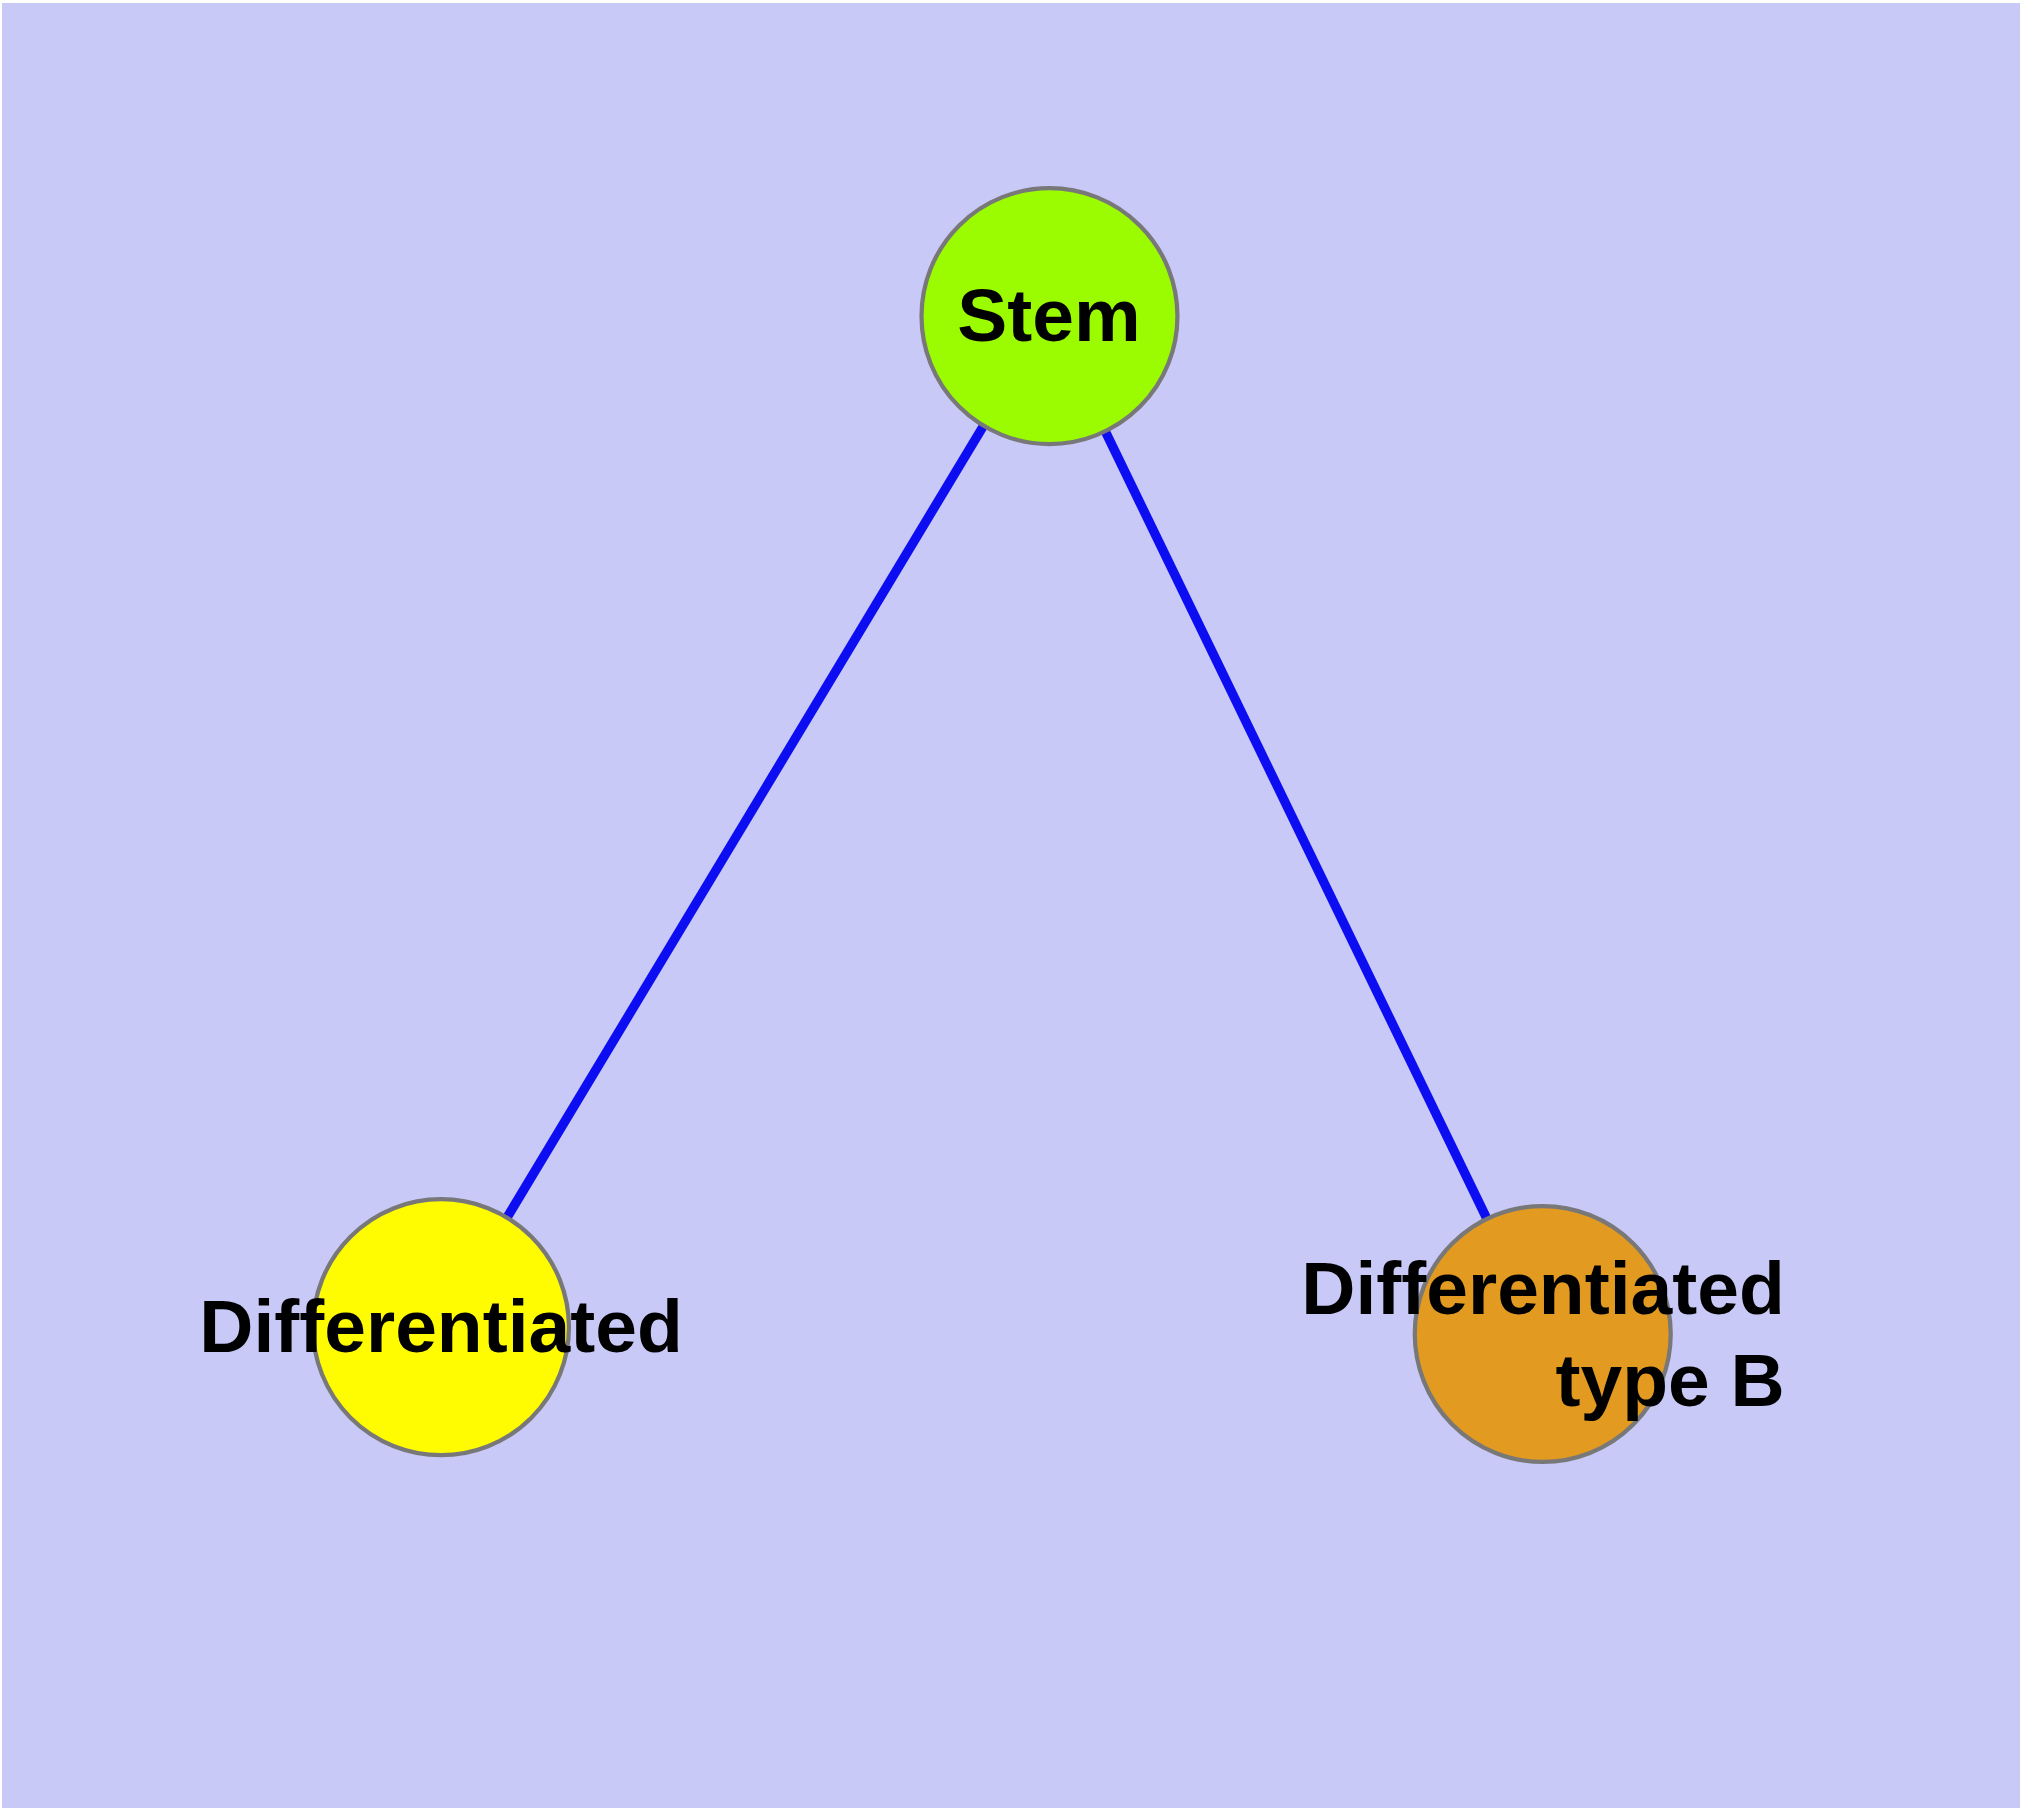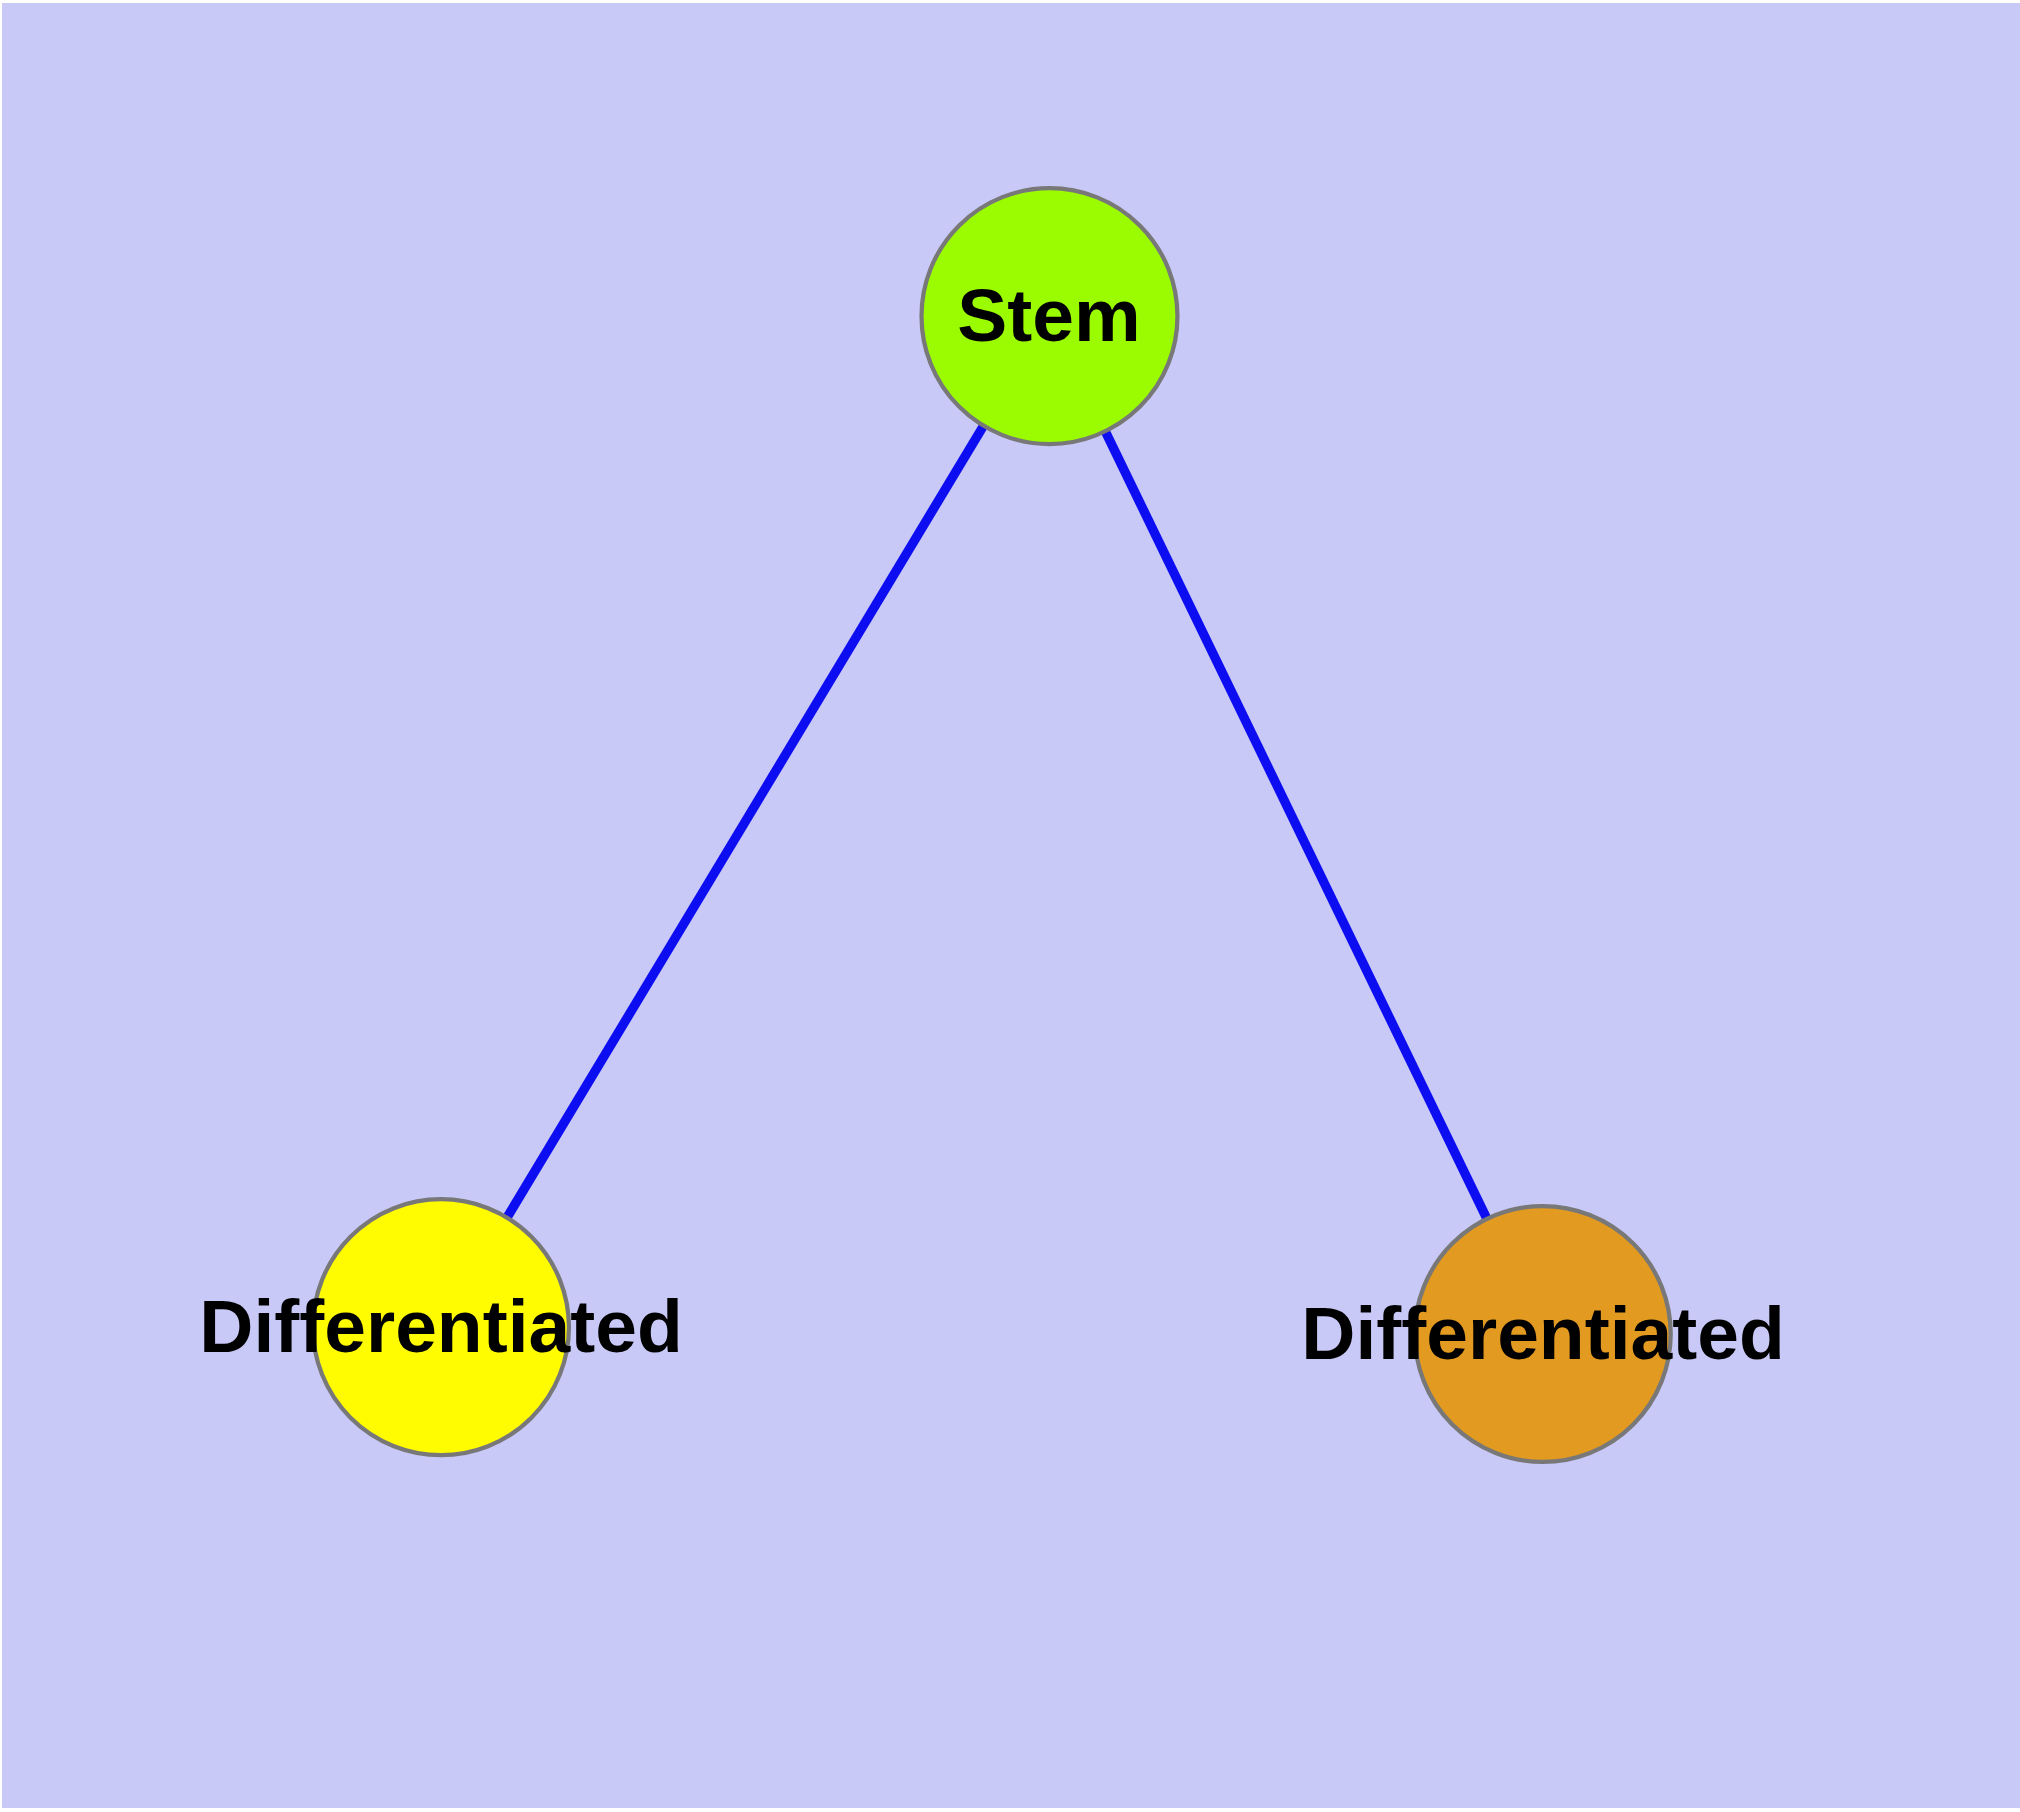--- a/index.html
+++ b/index.html
@@ -74,17 +74,18 @@
     <div class="node-label" id="label-0" style="left: 1049px; top: 316px; color: rgb(0, 0, 0);">
       <span class="label-line">Stem</span>
     </div>
 
     <div class="node-label" id="label-1" style="left: 441px; top: 1327px; color: rgb(0, 0, 0);">
       <span class="label-line">Differentiated</span>
     </div>
 
     <div class="node-label" id="label-2" style="left: 1543px; top: 1334px; color: rgb(0, 0, 0);">
       <span class="label-line">Differentiated</span>
+      <span class="label-line">type B</span>
     </div>
 
   </div>
 </div>
 
 
 </body></html>

